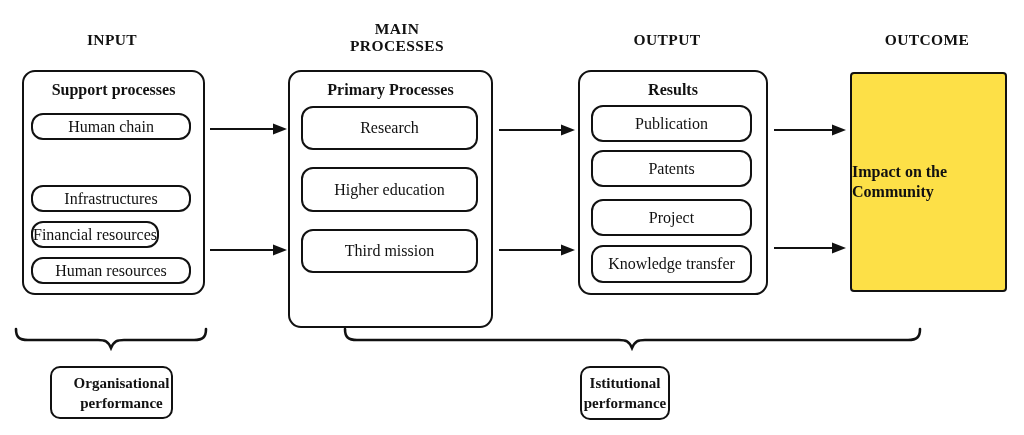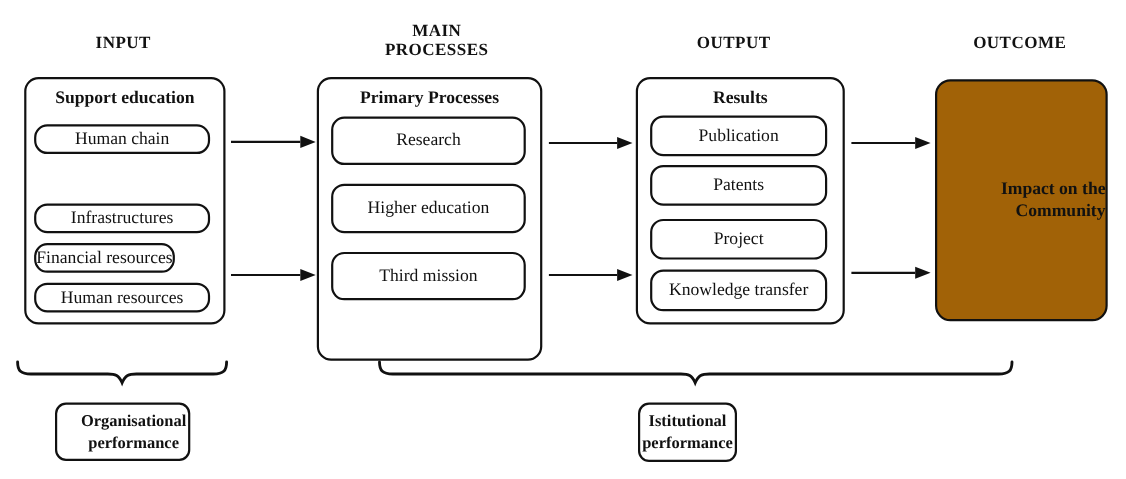--- a/index.html
+++ b/index.html
@@ -28,22 +28,22 @@
     text-align: center; font-weight: bold; font-size: 16px;
   }
   .sub-box {
     position: absolute; border: 2.8px solid var(--stroke, #111);
     border-radius: 12px; background: #fff;
     display: flex; align-items: center; justify-content: center;
     font-size: 16px; text-align: center; white-space: nowrap;
   }
   .outcome-box {
     position: absolute; border: 2.6px solid var(--stroke, #111);
-    border-radius: 14px; background: #a16207;
-    display: flex; flex-direction: column; align-items: flex-end; justify-content: center;
+    border-radius: 4px; background: #fde047;
+    display: flex; flex-direction: column; align-items: flex-start; justify-content: center;
     font-weight: bold; font-size: 16px; line-height: 20px; text-align: center;
   }
   .label-box {
     position: absolute; border: 2.8px solid var(--stroke, #111);
     border-radius: 10px; background: #fff;
     display: flex; flex-direction: column; align-items: center; justify-content: center;
     font-weight: bold; font-size: 15px; line-height: 20px; text-align: center;
   }
 </style>
 </head>
@@ -82,21 +82,21 @@
 
   <div class="col-title" style="left:62px; top:31px; width:100px;">INPUT</div>
   <div class="col-title" style="left:327px; top:20px; width:140px;">
     <div>MAIN</div>
     <div>PROCESSES</div>
   </div>
   <div class="col-title" style="left:607px; top:31px; width:120px;">OUTPUT</div>
   <div class="col-title" style="left:857px; top:31px; width:140px;">OUTCOME</div>
 
   <div class="outer-box" style="left:22px; top:70px; width:183px; height:225px;">
-    <div class="box-header">Support education</div>
+    <div class="box-header">Support processes</div>
     <div class="sub-box" style="left:7px; top:41px; width:160px; height:27px;">
       <span>Human chain</span>
     </div>
     <div class="sub-box" style="left:7px; top:113px; width:160px; height:27px;">
       <span>Infrastructures</span>
     </div>
     <div class="sub-box" style="left:7px; top:149px; width:128px; height:27px;">
       <span>Financial resources</span>
     </div>
     <div class="sub-box" style="left:7px; top:185px; width:160px; height:27px;">

